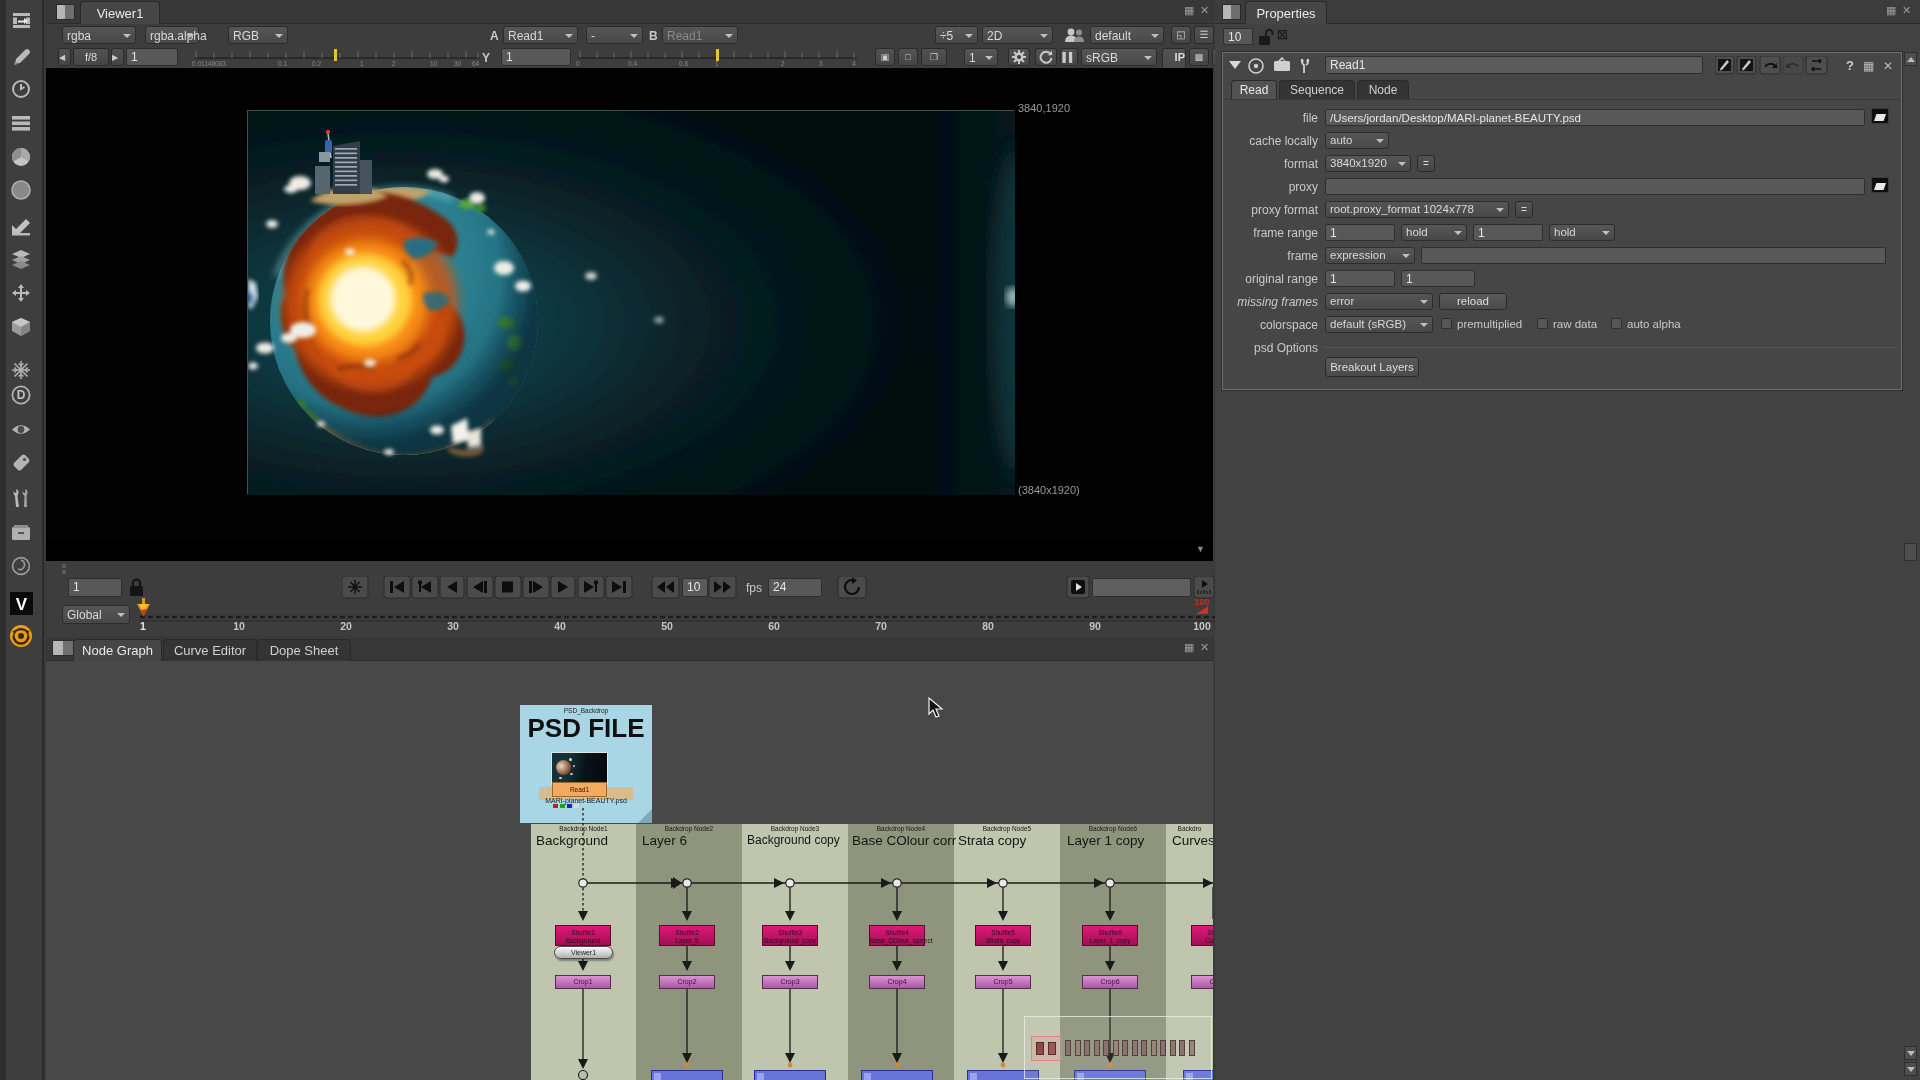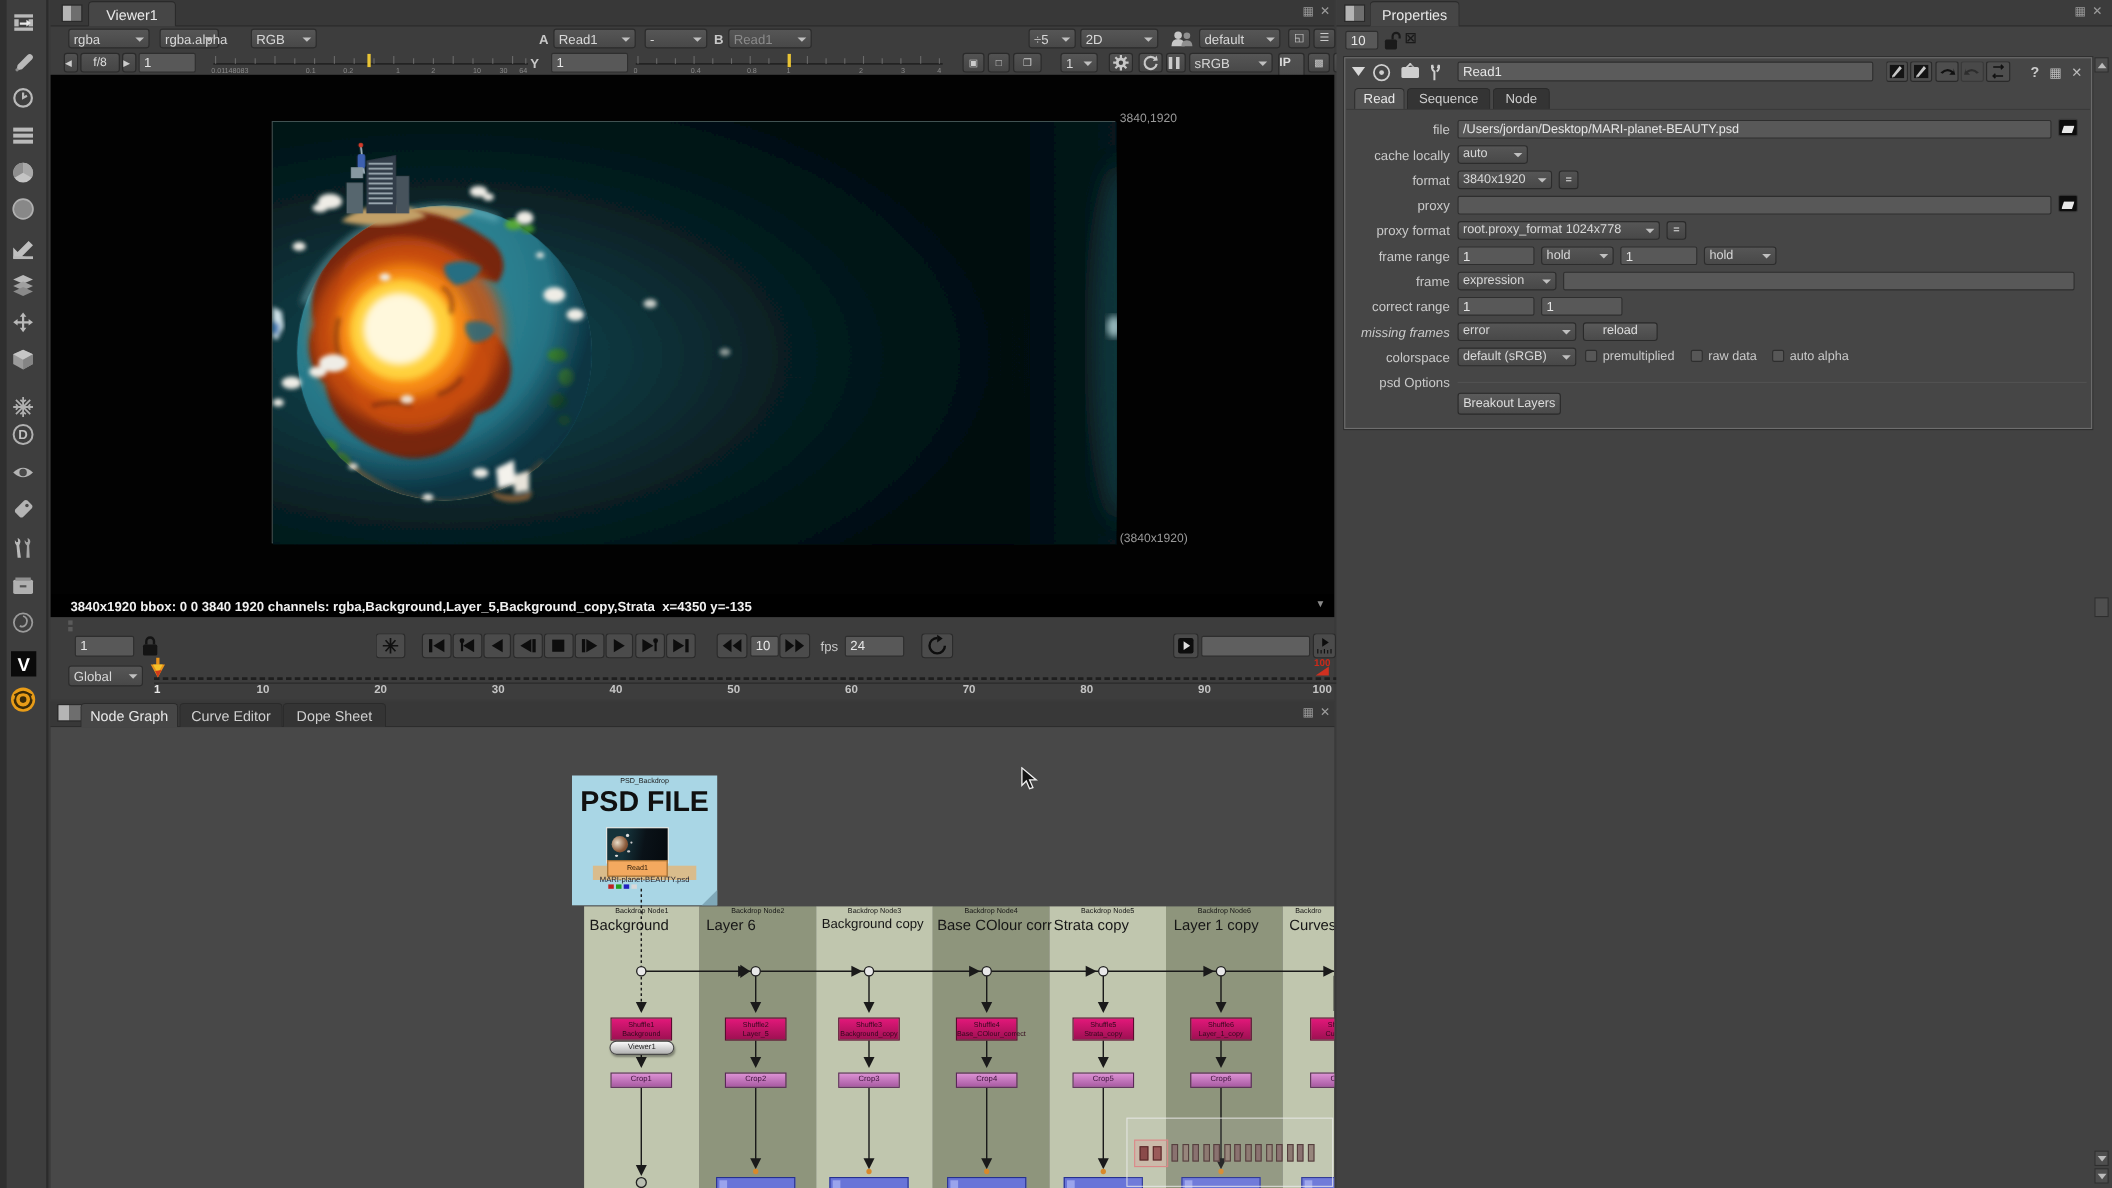--- a/index.html
+++ b/index.html
@@ -276,21 +276,21 @@
         <circle cx="11" cy="9" r="2" fill="#3d3d3d"></circle>
       </g>
     </svg>
   <div class="btn" style="left:989px;top:48px;width:22px;height:18px;"></div>
     <svg width="22" height="18" style="position:absolute;left:989px;top:48px;">
       <path d="M15.5 6 A5.5 5.5 0 1 0 16.5 10" fill="none" stroke="#c8c8c8" stroke-width="2"></path>
       <path d="M13 7.5 L17.5 7 L16.5 2.5 Z" fill="#c8c8c8"></path>
     </svg>
   <div class="btn" style="left:1014px;top:48px;width:18px;height:18px;color:#ccc;font-size:9px;text-align:center;line-height:16px;">▌▌</div>
   <div class="dd" style="left:1035px;top:48px;width:76px;height:18px;">sRGB<span class="ar"></span></div>
-  <div class="btn" style="left:1116px;top:48px;width:24px;height:36px;color:#ddd;font-size:11px;text-align:left;line-height:16px;font-weight:bold;">IP</div>
+  <div class="btn" style="left:1116px;top:48px;width:24px;height:36px;color:#ddd;font-size:11px;text-align:right;line-height:16px;font-weight:bold;">IP</div>
   <div class="btn" style="left:1143px;top:48px;width:20px;height:18px;color:#ccc;font-size:9px;text-align:center;line-height:16px;">▩</div>
   <div class="btn" style="left:1166px;top:48px;width:20px;height:18px;color:#ccc;font-size:9px;text-align:center;line-height:16px;">▩</div>
 
   <div class="abs" style="left:0;top:68px;width:1167px;height:472px;background:#020202;">
     <div class="abs" style="left:972px;top:34px;color:#9a9a9a;font-size:11px;">3840,1920</div>
     <div id="vimg" class="abs" style="left:201px;top:42px;width:767px;height:384px;border:1px solid #415252;"><svg width="767" height="384">
       <defs>
         <radialGradient id="bgg" cx="0.2" cy="0.55" r="0.7">
           <stop offset="0" stop-color="#174850"></stop>
           <stop offset="0.3" stop-color="#0f363e"></stop>
@@ -438,21 +438,20 @@
       <g filter="url(#b2)">
         <path d="M0 168 L8 172 L10 186 L4 198 L0 196 Z" fill="#cfe2e8"></path>
         <path d="M0 180 L6 184 L5 194 L0 192 Z" fill="#4a7eb8"></path>
       </g>
       </g>
     </svg></div>
     <div class="abs" style="left:972px;top:416px;color:#9a9a9a;font-size:11px;">(3840x1920)</div>
   </div>
 
   <div class="abs" style="left:0;top:540px;width:1167px;height:21px;background:#000;">
-    <div class="abs" style="left:18px;top:4px;color:#f0f0f0;font-size:12px;font-weight:bold;">3840x1920 bbox: 0 0 3840 1920 channels: rgba,Background,Layer_5,Background_copy,Strata&nbsp;&nbsp;x=4350 y=-135</div>
     <div class="abs" style="left:1150px;top:4px;color:#8a8a8a;font-size:9px;">▼</div>
   </div>
 
   <div class="abs" style="left:16px;top:564px;width:4px;height:4px;background:#5a5a5a;"></div>
   <div class="abs" style="left:16px;top:570px;width:4px;height:4px;background:#5a5a5a;"></div>
 
   <div id="playbar">
     <div class="inp" style="left:22px;top:578px;width:54px;height:19px;">1</div>
     <svg width="18" height="20" style="position:absolute;left:82px;top:578px;">
         <rect x="2" y="8" width="13" height="10" rx="1.5" fill="#141414"></rect>
@@ -855,21 +854,21 @@
     <div class="dd" style="left:110px;top:201px;width:184px;height:17px;font-size:11.5px;line-height:13px;">root.proxy_format 1024x778<span class="ar" style="top:6px;"></span></div>
     <div class="btn" style="left:300px;top:201px;width:18px;height:17px;color:#ddd;text-align:center;font-size:10px;line-height:15px;">=</div>
     <div class="plabel" style="top:226px;">frame range</div>
     <div class="inp" style="left:110px;top:224px;width:70px;height:17px;">1</div>
     <div class="dd" style="left:186px;top:224px;width:66px;height:17px;font-size:11.5px;line-height:13px;">hold<span class="ar" style="top:6px;"></span></div>
     <div class="inp" style="left:258px;top:224px;width:70px;height:17px;">1</div>
     <div class="dd" style="left:334px;top:224px;width:66px;height:17px;font-size:11.5px;line-height:13px;">hold<span class="ar" style="top:6px;"></span></div>
     <div class="plabel" style="top:249px;">frame</div>
     <div class="dd" style="left:110px;top:247px;width:90px;height:17px;font-size:11.5px;line-height:13px;">expression<span class="ar" style="top:6px;"></span></div>
     <div class="inp" style="left:206px;top:247px;width:465px;height:17px;"></div>
-    <div class="plabel" style="top:272px;">correct range</div>
+    <div class="plabel" style="top:272px;">original range</div>
     <div class="inp" style="left:110px;top:270px;width:70px;height:17px;">1</div>
     <div class="inp" style="left:186px;top:270px;width:74px;height:17px;">1</div>
     <div class="plabel" style="top:295px;font-style:italic;">missing frames</div>
     <div class="dd" style="left:110px;top:293px;width:108px;height:17px;font-size:11.5px;line-height:13px;">error<span class="ar" style="top:6px;"></span></div>
     <div class="btn" style="left:224px;top:293px;width:68px;height:17px;color:#ddd;text-align:center;font-size:11.5px;line-height:15px;background:linear-gradient(#5a5a5a,#4a4a4a);">reload</div>
     <div class="plabel" style="top:318px;">colorspace</div>
     <div class="dd" style="left:110px;top:316px;width:108px;height:17px;font-size:11.5px;line-height:13px;">default (sRGB)<span class="ar" style="top:6px;"></span></div>
     <div class="cb" style="left:226px;top:318px;"></div>
     <div class="plbl2" style="left:242px;top:318px;">premultiplied</div>
     <div class="cb" style="left:322px;top:318px;"></div>

